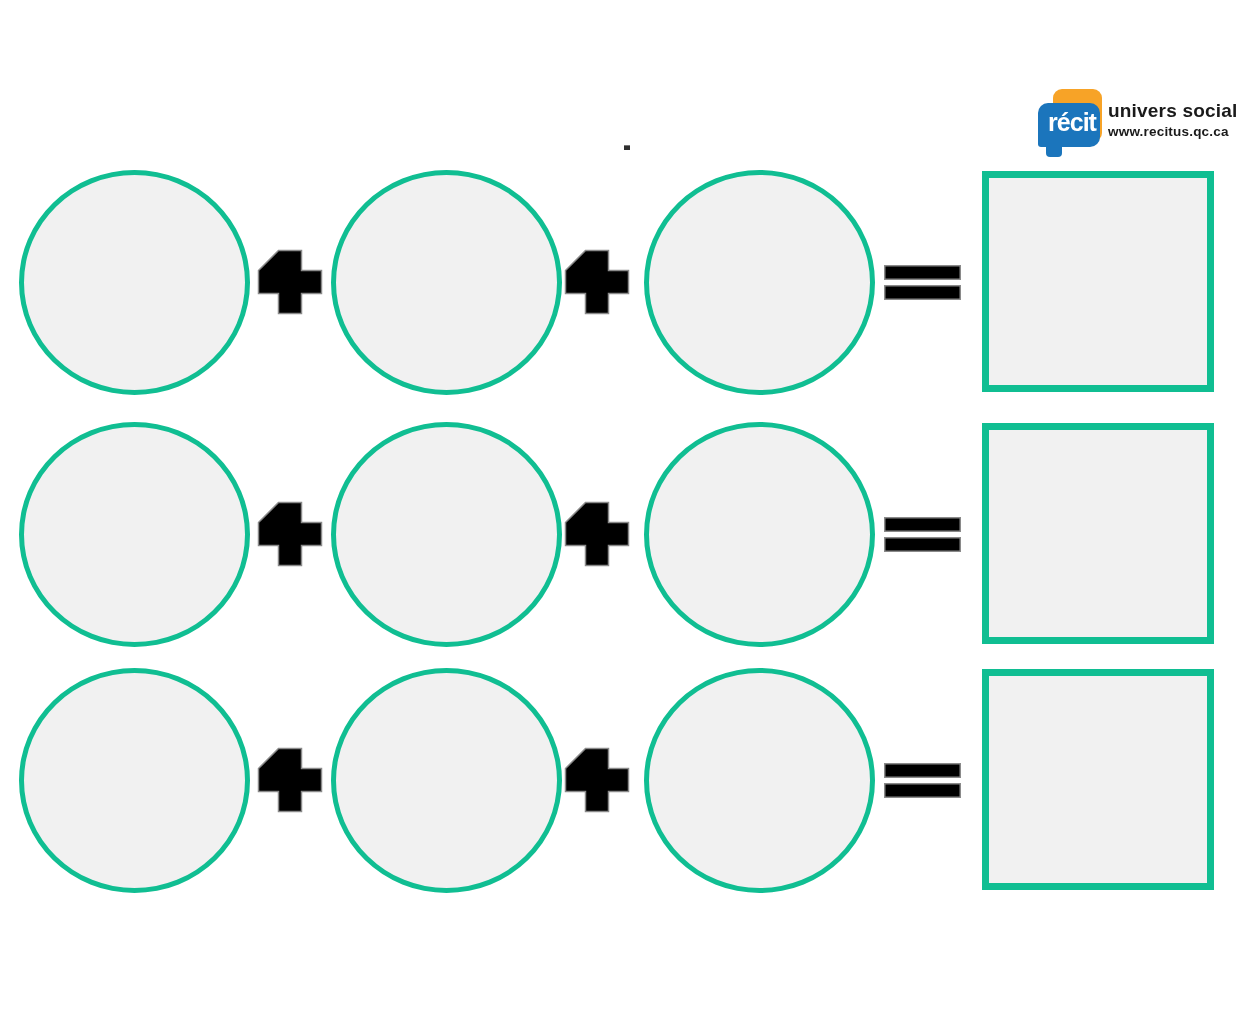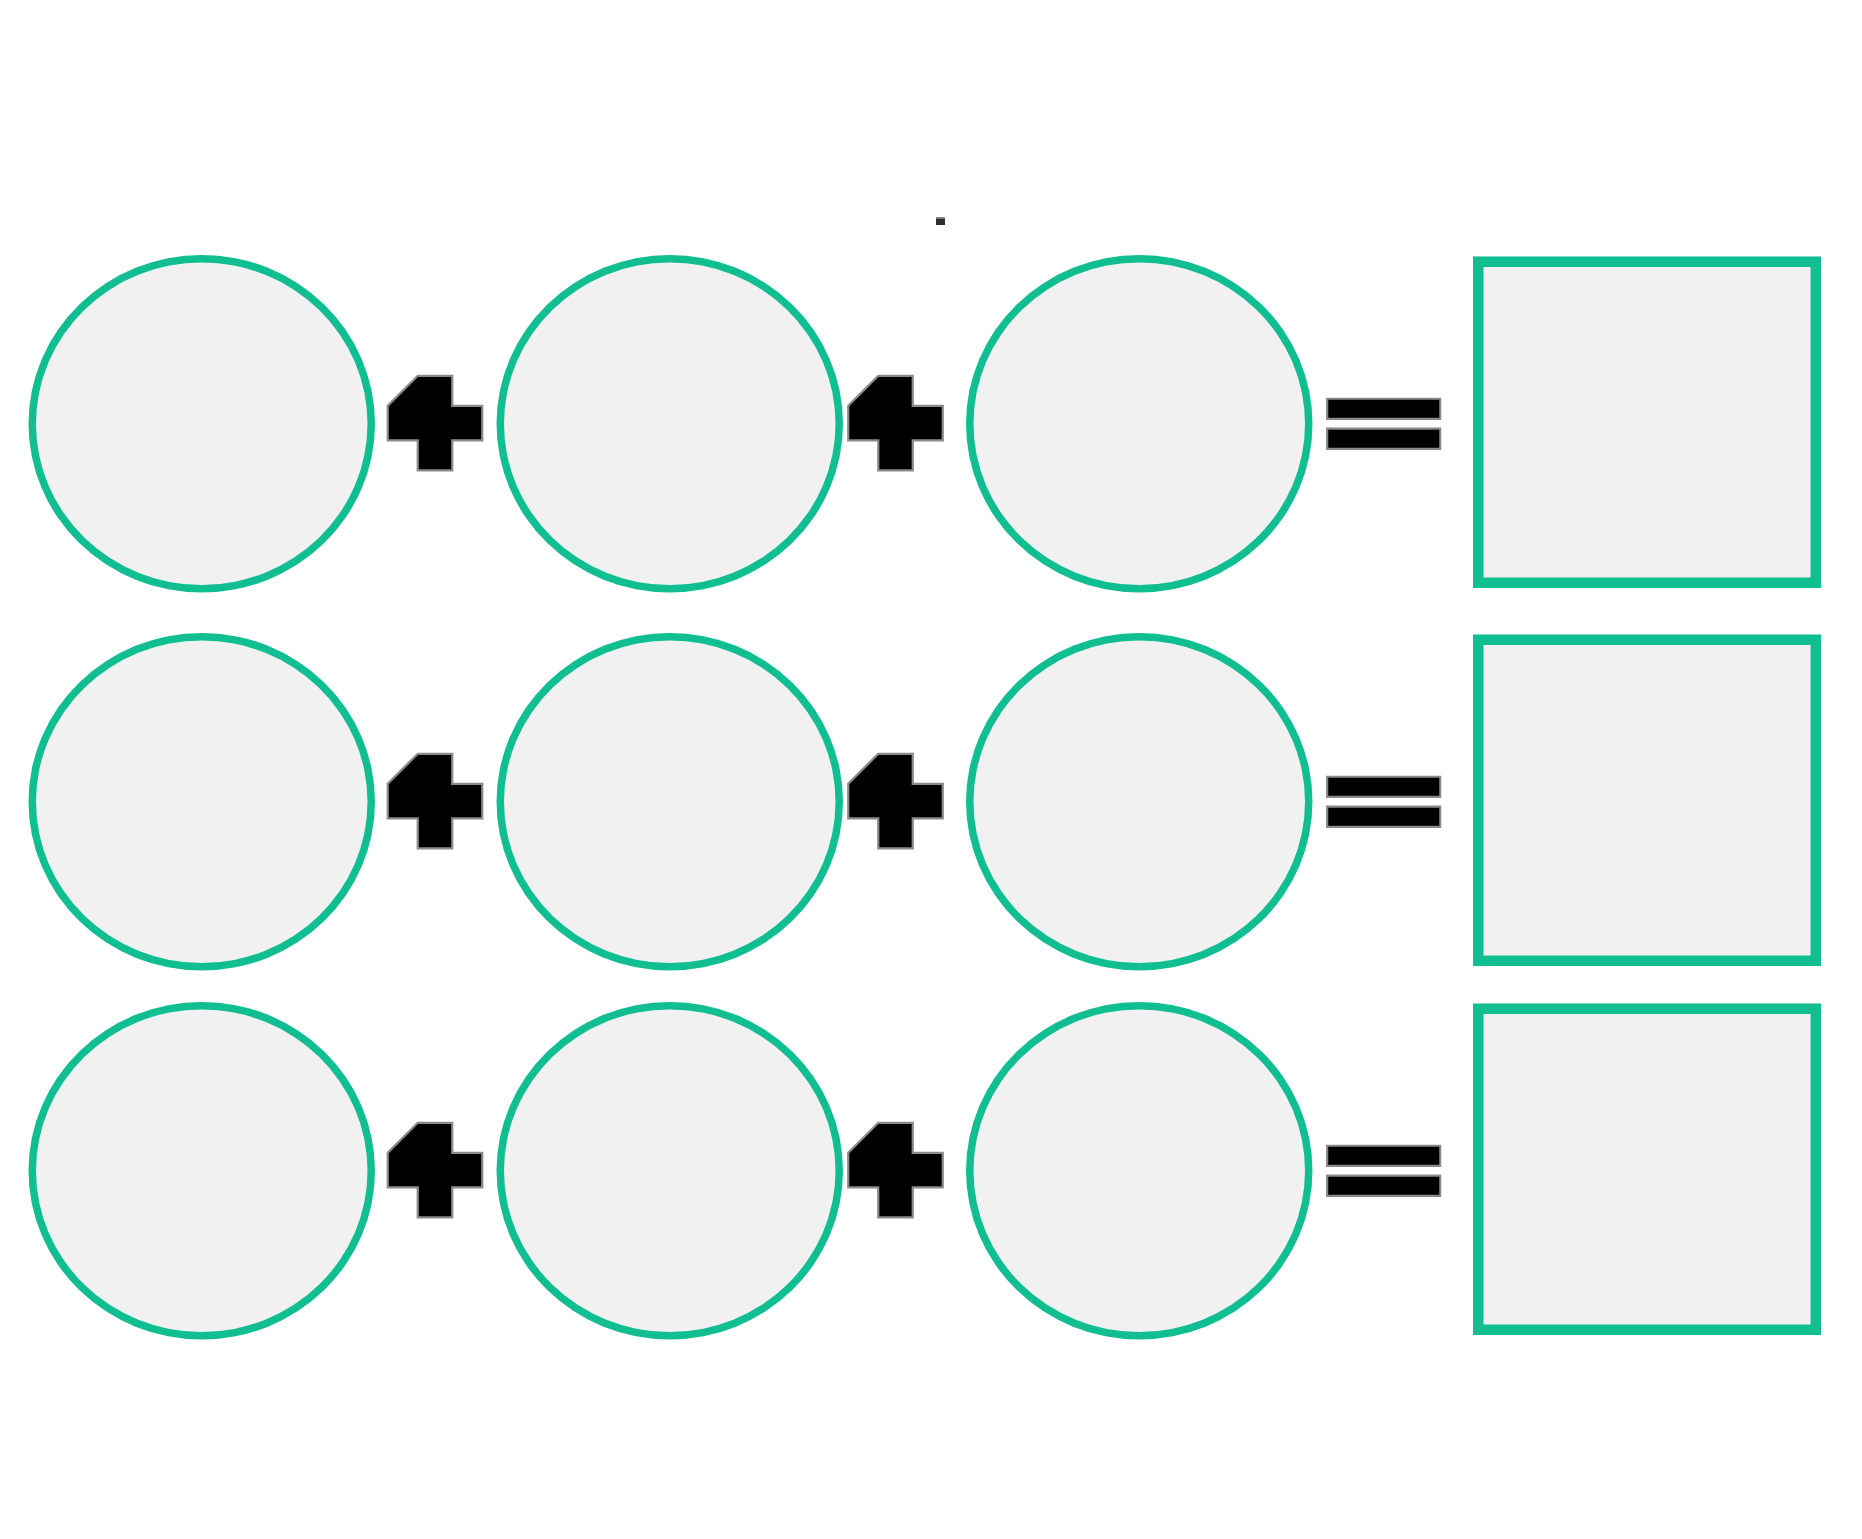--- a/index.html
+++ b/index.html
@@ -80,20 +80,30 @@
     position:absolute;left:982px;top:1px;width:232px;height:221px;
     border:7px solid var(--teal);
     background:var(--fill);
   }
 </style>
 </head>
 <body style="background: rgb(255, 255, 255);">
 
 <div class="canvas">
 
+  <div class="logo">
+    <div class="logo-orange"></div>
+    <div class="logo-blue"></div>
+    <div class="logo-blue-tab"></div>
+    <div class="logo-brand">récit</div>
+    <div class="logo-text">
+      <div class="logo-tagline">univers social</div>
+      <div class="logo-url">www.recitus.qc.ca</div>
+    </div>
+  </div>
 
   <div class="stray-mark"></div>
 
   <div class="row r1">
     <div class="circle c1"></div>
     <svg class="op plus1" width="66" height="66" viewBox="0 0 66 66">
       <path d="M21.5 1.5 H44.5 V21.5 H64.5 V44.5 H44.5 V64.5 H21.5 V44.5 H1.5 V21.5 Z" fill="#000000" stroke="#8a8a8a" stroke-width="1.5"></path>
     </svg>
     <div class="circle c2"></div>
     <svg class="op plus2" width="66" height="66" viewBox="0 0 66 66">

